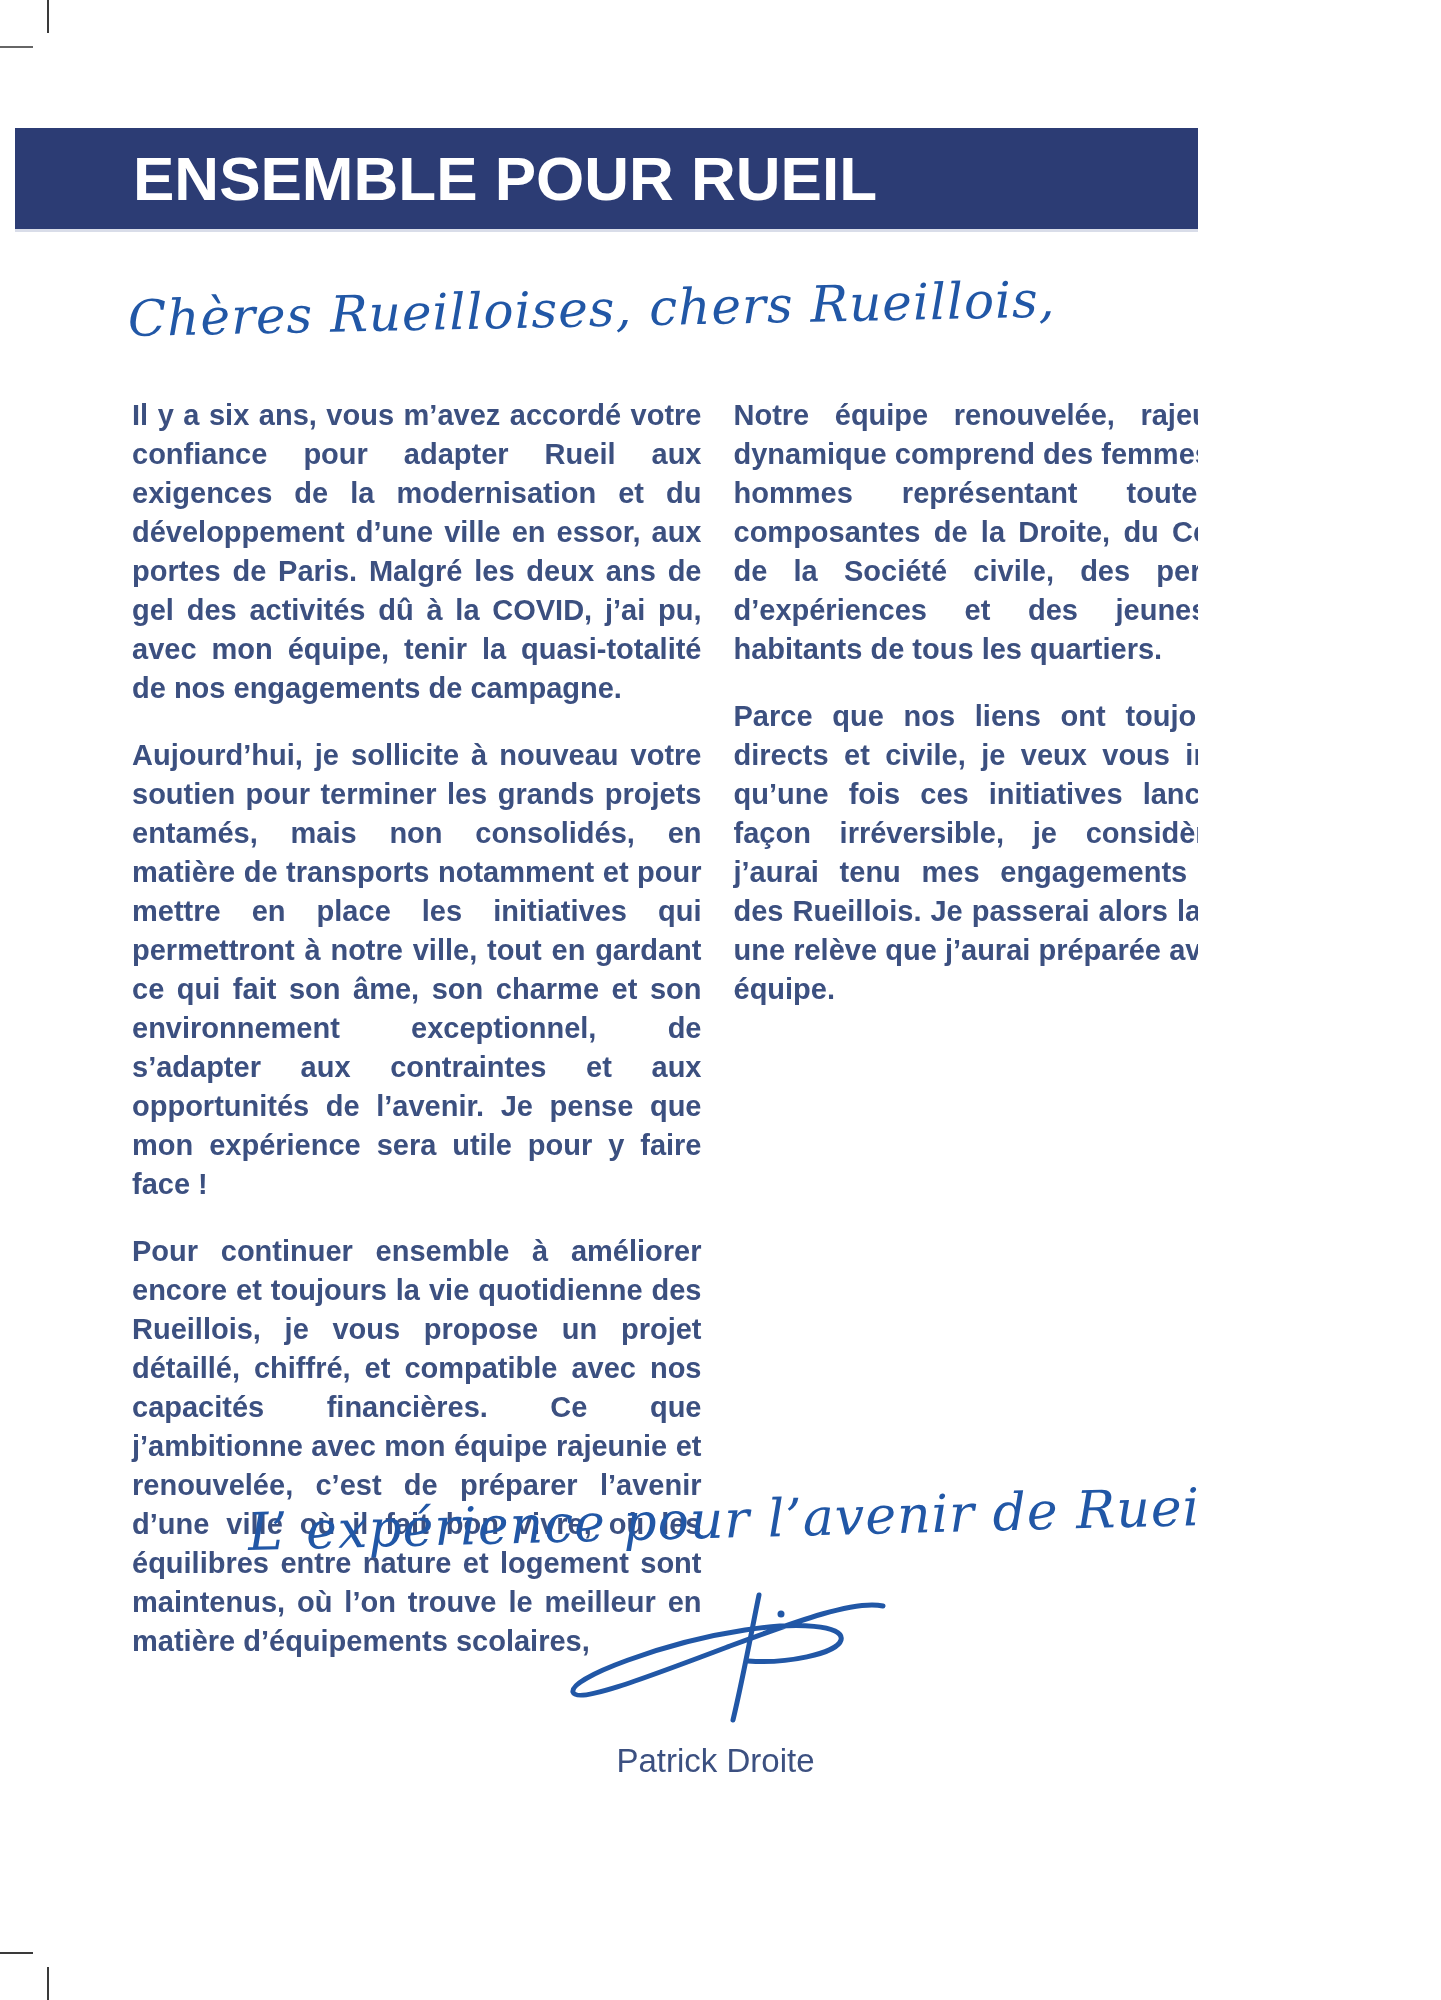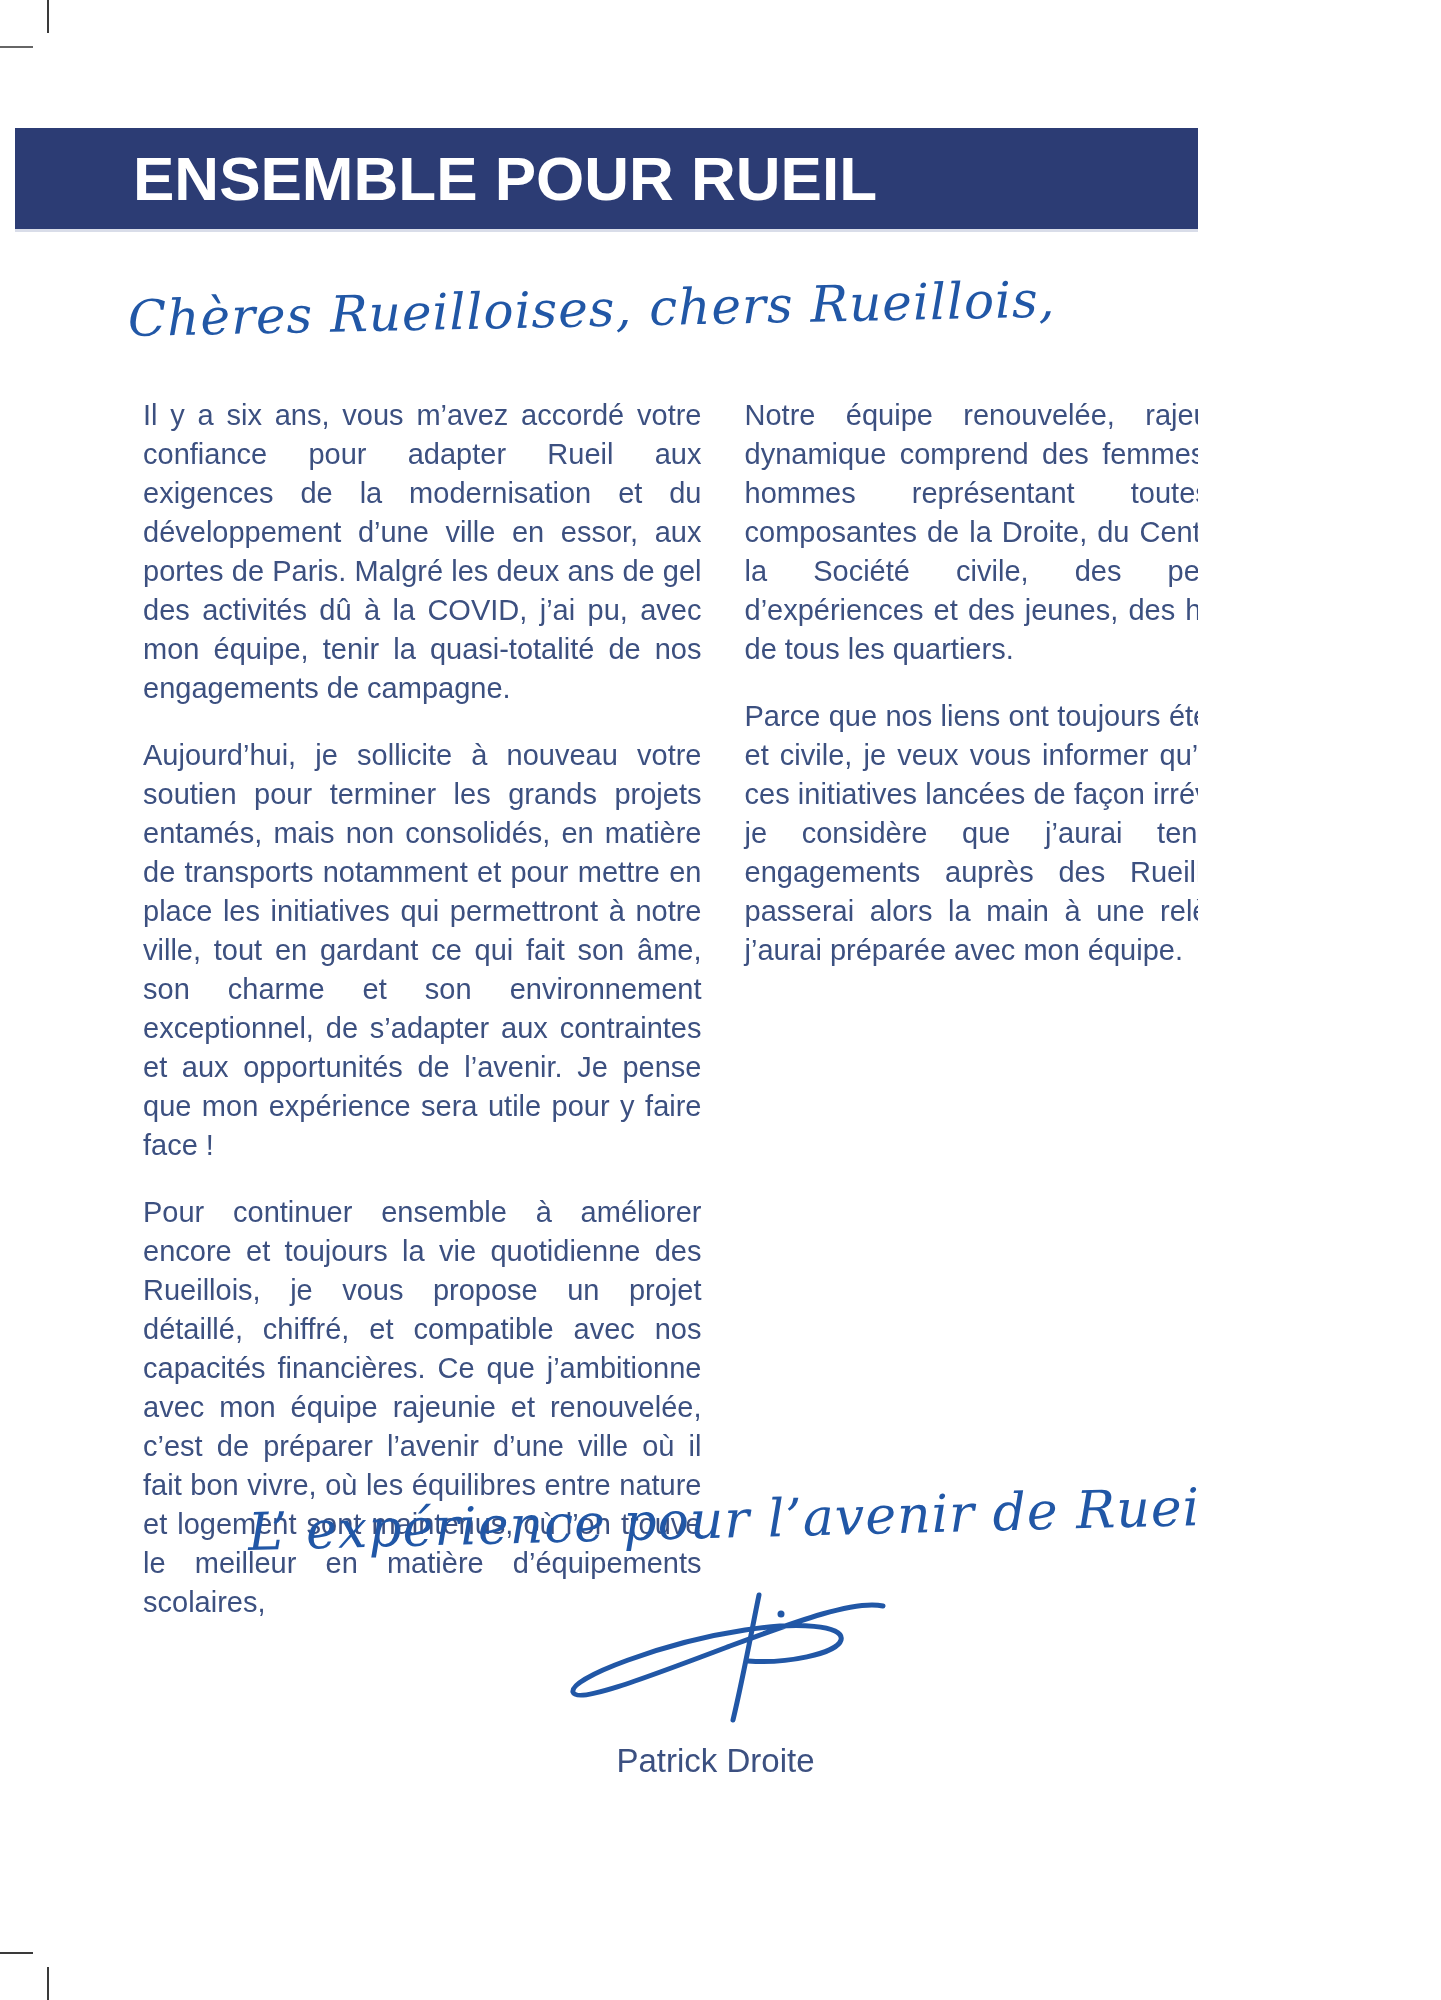--- a/index.html
+++ b/index.html
@@ -60,25 +60,26 @@
     transform-origin:left center;
   }
   
   .columns{
     position:absolute;left:128px;top:396px;
     width:1175px;
     display:flex;gap:28px;
   }
   .col{flex:1;}
   .col p{
-    margin:0 0 28px 15px;
+    margin:0 0 28px 4px;
     font-size:29px;
     line-height:39px;
     text-align:justify;
     color:var(--body-text);
+    font-weight:bold;
   }
   .col p:last-child{margin-bottom:0;}
   
   .slogan{
     position:absolute;left:248px;top:1502px;
     font-size:52px;
     letter-spacing:1px;
     transform:rotate(-1.5deg);
     transform-origin:left center;
   }

